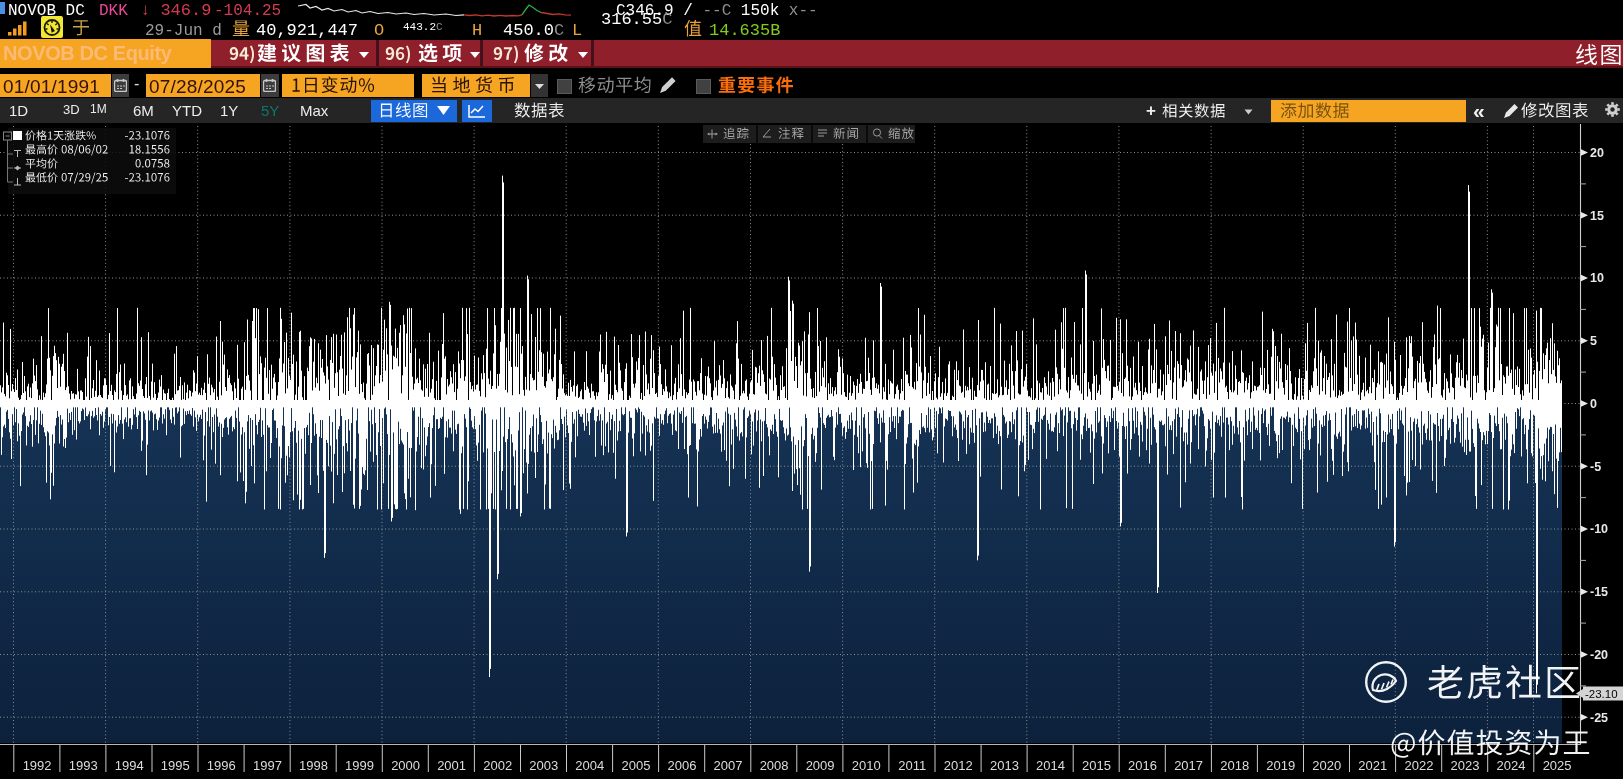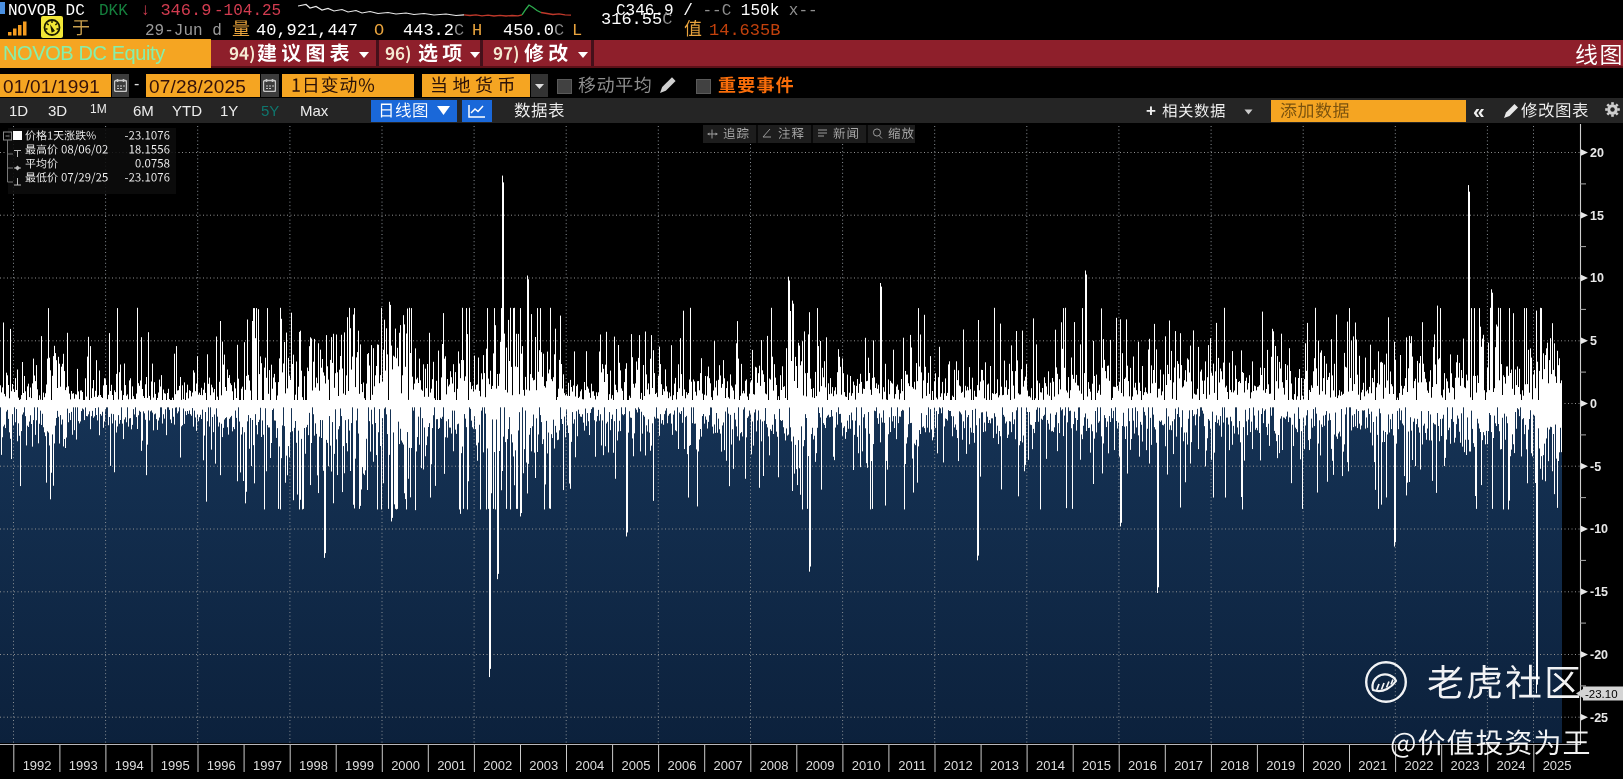--- a/index.html
+++ b/index.html
@@ -158,21 +158,21 @@
       <circle cx="36" cy="32" r="19.8" fill="none" stroke="#fff" stroke-width="2.4"></circle>
       <path d="M23 40c-2-7 2-13 8-15c6-2 13 1 15 6c-2 3-5 6-9 8c-4 2-10 2.5-14 1Z" fill="none" stroke="#fff" stroke-width="2.2" stroke-linejoin="round"></path>
       <path d="M26.5 40.5l2.5-6.5M31.5 39.5l2.5-6.5M36.5 37.5l2.5-6M41 34.5l2-5" stroke="#fff" stroke-width="1.7"></path>
       <path d="M108 16.4C106.7 18.2 105.2 20 103.6 21.7V20H94.4V14.9H91.6V20H82.1V22.5H91.6V27.6H78.9V30.2H93.7C89 33.5 83.7 36.2 78.2 38.2C78.8 38.8 79.8 40 80.2 40.6C83.1 39.3 86.1 37.9 88.9 36.3V44.2C88.9 47.6 90.2 48.4 95.1 48.4C96.1 48.4 104.1 48.4 105.2 48.4C109.4 48.4 110.4 47.1 110.9 41.8C110.1 41.7 108.9 41.2 108.2 40.7C107.9 45.1 107.5 45.9 105 45.9C103.2 45.9 96.5 45.9 95.1 45.9C92.2 45.9 91.7 45.6 91.7 44.2V40.9C97.2 39.6 103.3 37.7 107.5 35.8L105.1 33.8C102 35.4 96.8 37.2 91.7 38.5V34.7C94 33.3 96.1 31.8 98.2 30.2H112.1V27.6H101.4C104.8 24.6 107.9 21.3 110.5 17.7ZM94.4 27.6V22.5H102.8C101.1 24.3 99.2 26 97.2 27.6Z M120.8 22.6V31.4C120.8 36.2 120.5 42.7 117.6 47.5C118.2 47.7 119.4 48.4 119.9 48.9C123 43.9 123.5 36.6 123.5 31.4V25H132.7V28.1L125.2 28.8L125.4 30.9L132.7 30.2V31.2C132.7 33.9 133.8 34.6 137.8 34.6C138.6 34.6 145.1 34.6 146 34.6C149 34.6 149.8 33.8 150.2 30.5C149.4 30.3 148.4 30 147.8 29.6C147.6 32 147.3 32.4 145.7 32.4C144.3 32.4 139 32.4 137.9 32.4C135.7 32.4 135.3 32.2 135.3 31.2V29.9L144.9 29L144.7 26.9L135.3 27.8V25H147.2C146.8 26.1 146.4 27.2 146 28.1L148.4 28.9C149.3 27.5 150.1 25.2 150.7 23.1L148.7 22.5L148.2 22.6H135.5V20.1H148V17.8H135.5V14.9H132.7V22.6ZM129.4 36.5V40.2C129.4 42.7 128.4 45.1 122.5 46.8C123 47.2 123.9 48.4 124.1 49C130.6 46.9 132.1 43.6 132.1 40.3V38.9H138.8V44.7C138.8 47.5 139.7 48.3 142.6 48.3C143.2 48.3 146.6 48.3 147.2 48.3C149.8 48.3 150.5 47.1 150.8 42.6C150.1 42.4 149 41.9 148.4 41.5C148.3 45.3 148.1 45.8 147 45.8C146.2 45.8 143.5 45.8 142.9 45.8C141.7 45.8 141.5 45.7 141.5 44.7V36.5Z M160.9 16.1C162.3 17.6 163.7 19.7 164.4 21.1L166.6 19.7C165.9 18.3 164.4 16.3 163 14.9ZM157 21.3V23.8H166.8C164.4 28.5 160.1 32.9 156 35.3C156.4 35.9 157 37.3 157.2 38C159 36.9 160.7 35.5 162.4 33.8V48.9H165.1V32.9C166.5 34.5 168.2 36.5 169 37.6L170.7 35.3C169.9 34.5 167 31.5 165.6 30.2C167.5 27.7 169.1 25 170.2 22.2L168.7 21.2L168.2 21.3ZM179 14.8V26.5H170.9V29.2H179V44.8H169.2V47.5H190.5V44.8H181.8V29.2H189.7V26.5H181.8V14.8Z M228.3 16.9H197.6V47.9H229.2V45.2H200.3V19.6H228.3ZM203.6 24.4C206.5 26.7 209.7 29.5 212.7 32.3C209.5 35.5 206 38.3 202.4 40.5C203 41 204.1 42 204.6 42.6C208.1 40.3 211.5 37.5 214.6 34.2C217.9 37.3 220.7 40.3 222.6 42.6L224.8 40.6C222.8 38.2 219.8 35.2 216.5 32.2C219.2 29.2 221.6 25.9 223.7 22.4L221 21.4C219.3 24.5 217.1 27.6 214.5 30.4C211.5 27.6 208.4 25 205.6 22.7Z" fill="#fff"></path>
       <path d="M52.6 107.8C54.8 107.8 56.7 107.3 58.5 106.2L57.8 104.7C56.5 105.5 54.7 106.1 52.8 106.1C47.4 106.1 43.4 102.7 43.4 96.6C43.4 89.3 48.8 84.5 54.4 84.5C60.1 84.5 63.1 88.2 63.1 93.3C63.1 97.3 60.9 99.7 58.9 99.7C57.2 99.7 56.5 98.5 57.2 96L58.4 89.8H56.7L56.4 91.1H56.3C55.7 90 54.9 89.5 53.8 89.5C50.1 89.5 47.8 93.5 47.8 96.8C47.8 99.6 49.4 101.2 51.5 101.2C52.9 101.2 54.3 100.3 55.3 99.1H55.4C55.6 100.7 56.9 101.5 58.6 101.5C61.5 101.5 64.9 98.6 64.9 93.1C64.9 87 60.9 82.8 54.6 82.8C47.6 82.8 41.6 88.3 41.6 96.6C41.6 104 46.5 107.8 52.6 107.8ZM52 99.5C50.8 99.5 49.8 98.7 49.8 96.6C49.8 94.3 51.4 91.3 53.8 91.3C54.7 91.3 55.2 91.7 55.8 92.6L55 97.6C53.9 98.9 52.9 99.5 52 99.5Z M87.7 90.4V105.2H89.9V90.4ZM79.8 90.4V94.2C79.8 96.9 79.5 101.2 75.4 104C75.9 104.3 76.6 105 77 105.5C81.4 102.2 81.9 97.5 81.9 94.3V90.4ZM84.2 79.4C82.8 83 79.7 87.2 74.7 90C75.2 90.4 75.7 91.2 76 91.6C80 89.3 82.9 86.1 84.8 83C87 86.3 90.2 89.5 93.2 91.3C93.5 90.7 94.2 90 94.6 89.6C91.4 87.9 87.8 84.4 85.8 81L86.4 79.8ZM75 79.5C73.5 83.7 71.1 87.9 68.5 90.7C68.9 91.2 69.5 92.2 69.8 92.8C70.6 91.9 71.4 90.8 72.1 89.7V105.2H74.2V86.2C75.3 84.3 76.3 82.2 77 80.1Z M113.3 79.5C113.2 80.3 113 81.3 112.9 82.3H105.7V84.2H112.6C112.4 85.2 112.2 86.1 112 86.8H107.2V102.6H104.5V104.4H123.3V102.6H120.8V86.8H113.9C114.2 86.1 114.4 85.2 114.6 84.2H122.5V82.3H115L115.5 79.6ZM109.1 102.6V100.3H118.9V102.6ZM109.1 92.4H118.9V94.8H109.1ZM109.1 90.8V88.5H118.9V90.8ZM109.1 96.3H118.9V98.7H109.1ZM103.9 79.5C102.4 83.8 100 87.9 97.4 90.7C97.7 91.2 98.3 92.3 98.6 92.8C99.4 91.9 100.2 90.8 100.9 89.7V105.2H102.9V86.5C104 84.5 105 82.3 105.8 80.1Z M130.6 79.5V85.1H126.8V87.1H130.6V93.2C129 93.6 127.6 94 126.4 94.3L127.1 96.3L130.6 95.3V102.6C130.6 103 130.4 103.1 130.1 103.1C129.7 103.1 128.5 103.1 127.2 103.1C127.4 103.6 127.7 104.5 127.8 105C129.7 105 130.9 105 131.6 104.7C132.4 104.3 132.7 103.8 132.7 102.6V94.7L135.6 93.8L135.3 91.9L132.7 92.6V87.1H136.2V85.1H132.7V79.5ZM138.7 80.5V83.6C138.7 85.6 138.3 87.9 135.1 89.6C135.5 89.9 136.2 90.7 136.5 91.2C140 89.2 140.7 86.2 140.7 83.6V82.4H145.6V86.9C145.6 89.1 146 89.9 148 89.9C148.4 89.9 149.9 89.9 150.4 89.9C150.9 89.9 151.6 89.8 151.9 89.7C151.8 89.3 151.8 88.4 151.7 87.9C151.4 88 150.7 88 150.3 88C149.9 88 148.5 88 148.2 88C147.7 88 147.6 87.8 147.6 87V80.5ZM147.5 93.8C146.5 95.9 145 97.7 143.2 99.2C141.3 97.7 139.9 95.9 138.9 93.8ZM136 91.9V93.8H137.2L136.8 94C137.9 96.5 139.5 98.6 141.4 100.4C139.1 101.8 136.5 102.8 133.8 103.4C134.2 103.8 134.7 104.7 134.8 105.3C137.8 104.6 140.6 103.4 143.1 101.8C145.3 103.4 148 104.6 151 105.3C151.3 104.7 151.9 103.8 152.3 103.3C149.5 102.8 147 101.8 144.9 100.4C147.3 98.4 149.2 95.7 150.4 92.4L149 91.8L148.6 91.9Z M156.9 81.9C158.9 82.7 161.5 84 162.7 85L163.8 83.4C162.5 82.4 159.9 81.2 157.9 80.5ZM155.9 89.1 156.5 91.1C158.7 90.3 161.6 89.4 164.3 88.5L164 86.6C161 87.6 157.9 88.6 155.9 89.1ZM159.6 92.6V100.4H161.7V94.5H175.5V100.2H177.7V92.6ZM167.7 95.4C166.9 100 164.8 102.5 155.9 103.6C156.2 104 156.7 104.8 156.8 105.3C166.3 104 168.9 101 169.8 95.4ZM168.9 100.9C172.4 102 177.1 103.9 179.4 105.1L180.7 103.4C178.2 102.2 173.6 100.4 170.1 99.4ZM168 79.6C167.3 81.6 165.9 83.9 163.6 85.6C164.1 85.9 164.7 86.5 165.1 86.9C166.3 85.9 167.2 84.9 168 83.7H171.3C170.5 86.6 168.6 89.2 163.6 90.6C164 90.9 164.5 91.6 164.7 92.1C168.6 90.9 170.8 89.1 172.2 86.8C173.9 89.2 176.7 91 179.8 91.9C180.1 91.4 180.6 90.6 181.1 90.2C177.6 89.5 174.5 87.6 173 85.2C173.2 84.7 173.3 84.2 173.5 83.7H177.6C177.2 84.6 176.7 85.6 176.4 86.2L178.2 86.7C178.9 85.6 179.7 83.9 180.4 82.4L178.9 82L178.6 82.1H169C169.4 81.4 169.8 80.6 170.1 79.9Z M188 81C189.1 82.4 190.4 84.2 191 85.3L192.9 84.4C192.3 83.2 191 81.5 189.8 80.3ZM197.5 92.6C198.9 94.3 200.5 96.7 201.3 98.2L203.1 97.1C202.4 95.7 200.7 93.4 199.2 91.8ZM195 79.5V82.8C195 83.9 195 85 194.9 86.2H185.8V88.3H194.7C194 93.3 191.7 98.9 185 103.3C185.5 103.6 186.3 104.4 186.7 104.8C193.8 100.1 196.1 93.8 196.8 88.3H206.5C206.1 97.8 205.6 101.6 204.8 102.5C204.5 102.8 204.2 102.9 203.6 102.9C202.9 102.9 201.1 102.9 199.2 102.7C199.6 103.3 199.9 104.2 200 104.9C201.7 105 203.5 105 204.4 104.9C205.5 104.8 206.1 104.6 206.8 103.8C207.8 102.5 208.2 98.5 208.7 87.3C208.7 87 208.7 86.2 208.7 86.2H197C197.1 85.1 197.1 83.9 197.1 82.9V79.5Z M213.9 101.9V104H239.1V101.9H227.6V93.3H236.7V91.2H227.6V83.4H237.6V81.4H215.4V83.4H225.4V91.2H216.6V93.3H225.4V101.9Z" fill="#fff"></path>
     </g>
   </svg>
 <div class="a" style="left:0;top:0;width:1623px;height:20px;background:#000"></div>
 <div class="a" style="left:0;top:2px;width:5px;height:12px;background:#4a90e2"></div>
 <div class="a m" style="left:8px;top:3px;font-size:16px;color:#fff">NOVOB DC</div>
-<div class="a m" style="left:99px;top:3px;font-size:16px;color:#15803d">DKK</div>
+<div class="a m" style="left:99px;top:3px;font-size:16px;color:#ec4899">DKK</div>
 <div class="a m" style="left:140px;top:2px;font-size:17px;color:#d23c50;font-weight:normal">↓ 346.9</div>
 <div class="a m" style="left:214px;top:3px;font-size:16px;color:#d23c50">-104.25</div>
 <svg class="a" style="left:298px;top:1px" width="280" height="19" viewBox="0 0 280 19">
     <polyline points="0,5 8,3.5 12,7 18,5.5 24,9 30,7.5 36,10 44,8.5 50,11 58,9.5 64,12 72,10.5 80,12.5 90,11.5 98,13 108,12 116,13.5 126,12.5 136,14 148,13 158,14.5 166,13.8" fill="none" stroke="#e8e8e8" stroke-width="1.2"></polyline>
     <polyline points="166,13.8 172,14.5 178,13.8 184,14.8 190,14.2 196,15 202,14.4 208,15 214,14.5 220,14.8 224,13.8" fill="none" stroke="#c0392b" stroke-width="1.3"></polyline>
     <polyline points="224,13.8 228,8 231,4 235,6.5 239,9.5 243,11.5" fill="none" stroke="#2eae4f" stroke-width="1.3"></polyline>
     <polyline points="243,11.5 249,12.5 255,13.5 261,12.8 267,13.8 273,14.2" fill="none" stroke="#c0392b" stroke-width="1.3"></polyline>
   </svg>
 <div class="a m" style="left:616px;top:3px;font-size:16px;color:#fff">C346.9 / <span style="color:#8f8f8f">--C</span> 150k <span style="color:#8f8f8f">x--</span></div>
 <div class="a" style="left:8px;top:20px"><svg width="24" height="17" viewBox="0 0 24 17">
@@ -189,32 +189,32 @@
     </svg></div>
 <svg class="a" style="left:72px;top:19px" width="20" height="20" viewBox="0 0 20 20">
     <path d="M2.2 1.2V2.5H8.5V7.1H1V8.4H8.5V14.5C8.5 14.8 8.3 14.9 7.9 14.9C7.5 15 6.1 15 4.7 14.9C4.9 15.3 5.1 16 5.2 16.4C7.1 16.4 8.3 16.3 8.9 16.1C9.6 15.9 9.9 15.4 9.9 14.5V8.4H17V7.1H9.9V2.5H15.8V1.2Z" fill="#c9a04e"></path>
   </svg>
 <div class="a m" style="left:145px;top:23px;font-size:16px;color:#9a9a9a">29-Jun d</div>
 <svg class="a" style="left:232px;top:20px" width="20" height="20" viewBox="0 0 20 20">
     <path d="M4.5 3H13.4V4H4.5ZM4.5 1.3H13.4V2.2H4.5ZM3.2 0.5V4.8H14.8V0.5ZM0.9 5.6V6.6H17.1V5.6ZM4.1 10.1H8.3V11.1H4.1ZM9.6 10.1H14V11.1H9.6ZM4.1 8.3H8.3V9.3H4.1ZM9.6 8.3H14V9.3H9.6ZM0.8 14.9V16H17.2V14.9H9.6V13.9H15.7V12.9H9.6V12H15.3V7.4H2.9V12H8.3V12.9H2.4V13.9H8.3V14.9Z" fill="#e8a33d"></path>
   </svg>
 <div class="a m" style="left:256px;top:22px;font-size:17px;color:#fff">40,921,447</div>
 <div class="a m" style="left:374px;top:22px;font-size:17px;color:#e8a33d">O</div>
-<div class="a m" style="left:403px;top:22px;font-size:17px;color:#fff">443.2<span style="color:#8f8f8f">C</span></div>
+<div class="a m" style="left:403px;top:22px;font-size:11px;color:#fff">443.2<span style="color:#8f8f8f">C</span></div>
 <div class="a m" style="left:472px;top:22px;font-size:17px;color:#e8a33d">H</div>
 <div class="a m" style="left:503px;top:22px;font-size:17px;color:#fff">450.0<span style="color:#8f8f8f">C</span></div>
 <div class="a m" style="left:572px;top:22px;font-size:17px;color:#e8a33d">L</div>
 <div class="a m" style="left:601px;top:11px;font-size:17px;color:#fff">316.55<span style="color:#8f8f8f">C</span></div>
 <svg class="a" style="left:684px;top:20px" width="20" height="20" viewBox="0 0 20 20">
     <path d="M10.8 -0.1C10.7 0.4 10.6 1.1 10.5 1.7H5.9V2.9H10.3C10.2 3.5 10.1 4.1 10 4.6H6.9V14.7H5.1V15.9H17.2V14.7H15.6V4.6H11.2C11.4 4.1 11.5 3.5 11.6 2.9H16.7V1.7H11.9L12.2 0ZM8.1 14.7V13.3H14.4V14.7ZM8.1 8.2H14.4V9.7H8.1ZM8.1 7.2V5.7H14.4V7.2ZM8.1 10.7H14.4V12.3H8.1ZM4.8 -0.1C3.8 2.6 2.2 5.3 0.6 7.1C0.8 7.4 1.2 8.1 1.3 8.4C1.9 7.8 2.4 7.2 2.9 6.5V16.4H4.1V4.4C4.8 3.1 5.5 1.7 6 0.3Z" fill="#e8a33d"></path>
   </svg>
-<div class="a m" style="left:709px;top:22px;font-size:17px;color:#c2410c">14.635B</div>
+<div class="a m" style="left:709px;top:22px;font-size:17px;color:#84cc16">14.635B</div>
 <div class="a" style="left:0;top:40px;width:1623px;height:28px;background:#8e1f2b"></div>
 <div class="a" style="left:0;top:39px;width:211px;height:29px;background:#f5a522"></div>
-<div class="a" style="left:3px;top:43px;font-size:20px;font-weight:normal;color:#86efac;letter-spacing:-0.4px">NOVOB DC Equity</div>
+<div class="a" style="left:3px;top:43px;font-size:20px;font-weight:bold;color:#fdba74;letter-spacing:-0.4px">NOVOB DC Equity</div>
 <svg style="position:absolute;left:229px;top:44.5px" width="28" height="21" viewBox="0 0 28 21">
     <path d="M4.3 15C6.8 15 9.2 13 9.2 8.2C9.2 3.8 7 2 4.6 2C2.5 2 0.7 3.6 0.7 6.2C0.7 8.8 2.2 10.1 4.3 10.1C5.1 10.1 6.2 9.6 6.9 8.8C6.7 11.9 5.6 13 4.2 13C3.5 13 2.7 12.6 2.2 12.1L0.9 13.6C1.6 14.4 2.8 15 4.3 15ZM6.8 7C6.2 8 5.4 8.3 4.8 8.3C3.7 8.3 3 7.6 3 6.2C3 4.6 3.7 3.9 4.7 3.9C5.7 3.9 6.6 4.7 6.8 7Z M15.8 14.8H18.1V11.5H19.6V9.6H18.1V2.2H15.1L10.4 9.8V11.5H15.8ZM15.8 9.6H12.8L14.8 6.5C15.1 5.8 15.5 5.1 15.8 4.4H15.9C15.8 5.2 15.8 6.3 15.8 7.1Z M22.5 18.2C24.1 15.6 25 12.8 25 9.4C25 6 24.1 3.3 22.5 0.6L20.9 1.3C22.4 3.8 23 6.6 23 9.4C23 12.2 22.4 15.1 20.9 17.6Z" fill="#f5ead2"></path>
   </svg>
 <svg style="position:absolute;left:257px;top:43px" width="98" height="24" viewBox="0 0 98 24">
     <path d="M7.8 1.9V3.7H11.1V4.7H6.7V6.4H11.1V7.4H7.7V9.3H11.1V10.2H7.5V11.9H11.1V12.9H6.8V14.7H11.1V16.1H13.4V14.7H18.7V12.9H13.4V11.9H18.1V10.2H13.4V9.3H17.9V6.4H19V4.7H17.9V1.9H13.4V0.4H11.1V1.9ZM13.4 6.4H15.7V7.4H13.4ZM13.4 4.7V3.7H15.7V4.7ZM1.8 10.2C1.8 9.9 2.5 9.5 2.9 9.3H4.6C4.4 10.6 4.2 11.8 3.8 12.8C3.5 12.1 3.1 11.4 2.9 10.4L1.1 11C1.6 12.6 2.2 13.9 2.9 15C2.3 16.1 1.5 17 0.5 17.6C1 17.9 1.9 18.7 2.2 19.2C3.1 18.6 3.8 17.7 4.5 16.7C6.5 18.4 9.3 18.8 12.6 18.8H18.5C18.7 18.2 19.1 17.1 19.4 16.6C18 16.7 13.9 16.7 12.7 16.7C9.8 16.6 7.3 16.3 5.4 14.7C6.2 12.8 6.7 10.4 7 7.5L5.6 7.2L5.2 7.2H4.5C5.4 5.7 6.3 4 7.1 2.2L5.6 1.2L4.9 1.5H1.1V3.6H4C3.4 5.2 2.6 6.6 2.3 7C1.9 7.7 1.3 8.2 0.9 8.4C1.2 8.8 1.7 9.7 1.8 10.2Z M34.7 1.3C35.4 2.8 36.1 4.7 36.3 5.9L38.6 4.9C38.3 3.7 37.5 1.9 36.8 0.5ZM26 2C26.8 3 27.9 4.5 28.3 5.4L30.1 4C29.7 3.1 28.6 1.7 27.7 0.8ZM40.3 1.8C39.7 5.5 38.8 9 37.1 11.8C35.3 9.2 34.2 5.8 33.6 1.9L31.3 2.3C32.2 7 33.4 10.9 35.5 13.9C34.2 15.3 32.5 16.5 30.4 17.4C30.9 17.9 31.5 18.9 31.8 19.4C33.9 18.5 35.6 17.2 37 15.8C38.4 17.3 40.1 18.4 42.2 19.3C42.6 18.6 43.4 17.7 43.9 17.2C41.8 16.4 40 15.2 38.6 13.8C40.9 10.5 42 6.5 42.7 2.2ZM25 6.6V8.9H27.4V14.8C27.4 16 26.8 16.8 26.3 17.2C26.7 17.5 27.4 18.4 27.6 18.8C28 18.4 28.7 17.8 32.5 15C32.3 14.6 31.9 13.6 31.8 13L29.7 14.4V6.6Z M49.8 1.2V19.2H52.1V18.5H64.6V19.2H67V1.2ZM53.7 14.6C56.4 14.9 59.7 15.7 61.7 16.4H52.1V10.4C52.5 10.9 52.8 11.6 53 12C54.1 11.8 55.2 11.4 56.3 11L55.6 12.1C57.2 12.4 59.4 13.1 60.5 13.7L61.5 12.2C60.4 11.7 58.5 11.1 56.9 10.8C57.4 10.5 58 10.3 58.5 10C60.1 10.8 61.8 11.4 63.5 11.8C63.7 11.3 64.2 10.7 64.6 10.3V16.4H62L63 14.8C60.9 14.1 57.5 13.3 54.8 13.1ZM56.5 3.3C55.5 4.8 53.8 6.2 52.2 7.1C52.7 7.5 53.4 8.2 53.8 8.6C54.2 8.3 54.6 8 55 7.7C55.5 8.1 55.9 8.4 56.4 8.8C55.1 9.3 53.6 9.8 52.1 10.1V3.3ZM56.7 3.3H64.6V10C63.2 9.7 61.8 9.3 60.5 8.8C61.9 7.9 63.1 6.8 63.9 5.6L62.5 4.8L62.2 4.9H57.8C58 4.6 58.3 4.2 58.5 3.9ZM58.4 7.9C57.7 7.5 57.1 7.1 56.5 6.6H60.4C59.8 7.1 59.2 7.5 58.4 7.9Z M77.3 19.2C77.9 18.8 78.8 18.5 84.5 16.8C84.4 16.3 84.2 15.3 84.1 14.7L79.8 15.8V12.4C80.8 11.8 81.6 11 82.4 10.2C83.9 14.4 86.4 17.3 90.6 18.7C90.9 18.1 91.6 17.1 92.1 16.6C90.3 16.1 88.8 15.3 87.6 14.2C88.8 13.5 90.1 12.7 91.2 11.9L89.2 10.4C88.4 11.1 87.3 12 86.2 12.7C85.6 11.9 85.1 11 84.7 10H91.4V8H83.8V6.8H90V4.9H83.8V3.9H90.8V1.9H83.8V0.4H81.3V1.9H74.6V3.9H81.3V4.9H75.6V6.8H81.3V8H73.7V10H79.4C77.7 11.4 75.3 12.6 73 13.3C73.5 13.8 74.2 14.7 74.6 15.2C75.5 14.9 76.4 14.5 77.3 14V15.5C77.3 16.3 76.8 16.8 76.3 17.1C76.7 17.5 77.2 18.6 77.3 19.2Z" fill="#ffffff"></path>
   </svg>
 <svg class="a" style="left:358px;top:51px" width="12" height="8" viewBox="0 0 12 8">
     <path d="M1 1l5 6l5-6Z" fill="#fff"></path>
   </svg>
 <svg style="position:absolute;left:385px;top:44.5px" width="28" height="21" viewBox="0 0 28 21">
@@ -278,21 +278,21 @@
   </svg>
 <svg class="a" style="left:657px;top:76px" width="20" height="20" viewBox="0 0 20 20">
     <path d="M3 17l2.2-6L15 1.2L18.6 5L8.8 14.8Z" fill="#cfcfcf"></path>
   </svg>
 <div class="a" style="left:696px;top:79px;width:13px;height:13px;background:#414141;border:1px solid #5a5a5a"></div>
 <svg style="position:absolute;left:718px;top:76px" width="78" height="22" viewBox="0 0 78 22">
     <path d="M2.8 5.9V11.7H7.8V12.5H2.2V14.1H7.8V15H0.8V16.8H17.2V15H10V14.1H16.1V12.5H10V11.7H15.4V5.9H10V5.3H17.1V3.6H10V2.6C12 2.5 13.9 2.3 15.4 2.1L14.4 0.4C11.4 0.9 6.5 1.2 2.3 1.3C2.5 1.7 2.7 2.4 2.7 2.9C4.3 2.9 6.1 2.9 7.8 2.8V3.6H0.9V5.3H7.8V5.9ZM4.9 9.4H7.8V10.3H4.9ZM10 9.4H13.2V10.3H10ZM4.9 7.4H7.8V8.2H4.9ZM10 7.4H13.2V8.2H10Z M30.6 11.8C30.2 12.5 29.6 13.1 29 13.5C27.9 13.2 26.8 13 25.8 12.7L26.4 11.8ZM21.1 3.9V9H25.7L25.1 10H20V11.8H23.9C23.4 12.6 22.8 13.3 22.3 13.8C23.6 14.1 24.9 14.4 26.2 14.7C24.6 15.1 22.6 15.4 20.3 15.4C20.6 15.9 20.9 16.7 21.1 17.3C24.6 17 27.2 16.5 29.3 15.6C31.2 16.1 33 16.7 34.2 17.2L36 15.5C34.7 15.1 33.1 14.6 31.3 14.1C32 13.5 32.5 12.7 33 11.8H36.4V10H27.6L28.1 9.2L27.1 9H35.5V3.9H31.2V2.9H36V1H20.3V2.9H25V3.9ZM27.1 2.9H29.1V3.9H27.1ZM23.1 5.6H25V7.3H23.1ZM27.1 5.6H29.1V7.3H27.1ZM31.2 5.6H33.3V7.3H31.2Z M40.8 13.1V14.6H46.2V15.2C46.2 15.5 46.1 15.6 45.8 15.7C45.5 15.7 44.4 15.7 43.5 15.6C43.8 16.1 44.2 16.8 44.3 17.3C45.8 17.3 46.8 17.3 47.5 17C48.2 16.7 48.4 16.3 48.4 15.2V14.6H51.7V15.4H53.9V12.2H55.8V10.6H53.9V8.4H48.4V7.6H53.6V4H48.4V3.2H55.3V1.5H48.4V0.4H46.2V1.5H39.5V3.2H46.2V4H41.3V7.6H46.2V8.4H40.9V9.8H46.2V10.6H39.1V12.2H46.2V13.1ZM43.4 5.3H46.2V6.2H43.4ZM48.4 5.3H51.3V6.2H48.4ZM48.4 9.8H51.7V10.6H48.4ZM48.4 12.2H51.7V13.1H48.4Z M63.3 9.1V11.2H68.2V17.3H70.3V11.2H75V9.1H70.3V6H74.1V3.9H70.3V0.6H68.2V3.9H66.7C66.9 3.2 67 2.5 67.2 1.8L65.1 1.4C64.7 3.6 64 5.9 63 7.3C63.5 7.5 64.4 8 64.9 8.3C65.2 7.7 65.6 6.9 66 6H68.2V9.1ZM62 0.4C61.1 3 59.5 5.6 57.9 7.2C58.3 7.7 58.9 8.9 59.1 9.4C59.5 9.1 59.8 8.6 60.2 8.2V17.2H62.2V5C62.9 3.7 63.5 2.4 64 1.1Z" fill="#f96d0a"></path>
   </svg>
 <div class="a" style="left:0;top:98px;width:1623px;height:25px;background:#252525"></div>
 <div class="a" style="left:9px;top:103px;font-size:15px;color:#ececec">1D</div>
-<div class="a" style="left:48px;top:103px;font-size:15px;color:#ececec">3D</div>
+<div class="a" style="left:63px;top:103px;font-size:13px;color:#ececec">3D</div>
 <div class="a" style="left:90px;top:103px;font-size:12px;color:#ececec">1M</div>
 <div class="a" style="left:133px;top:103px;font-size:15px;color:#ececec">6M</div>
 <div class="a" style="left:172px;top:103px;font-size:15px;color:#ececec">YTD</div>
 <div class="a" style="left:220px;top:103px;font-size:15px;color:#ececec">1Y</div>
 <div class="a" style="left:261px;top:103px;font-size:15px;color:#0f766e">5Y</div>
 <div class="a" style="left:300px;top:103px;font-size:15px;color:#ececec">Max</div>
 <div class="a" style="left:371px;top:100px;width:86px;height:22px;background:#1a68d9"></div>
 <svg style="position:absolute;left:378px;top:101.5px" width="52" height="20" viewBox="0 0 52 20">
     <path d="M4.2 8.5H12.4V13.2H4.2ZM4.2 7.3V2.9H12.4V7.3ZM2.9 1.6V15.5H4.2V14.4H12.4V15.4H13.7V1.6Z M17.9 13.5 18.2 14.7C19.7 14.2 21.7 13.6 23.6 13L23.4 12C21.4 12.6 19.3 13.1 17.9 13.5ZM28.6 1.5C29.4 1.9 30.5 2.5 31 3L31.7 2.2C31.2 1.8 30.2 1.2 29.3 0.8ZM18.2 7.4C18.4 7.3 18.8 7.2 20.8 6.9C20.1 8 19.5 8.8 19.1 9.1C18.6 9.7 18.3 10.1 17.9 10.2C18 10.5 18.2 11.1 18.3 11.4C18.6 11.2 19.2 11 23.3 10.1C23.3 9.9 23.3 9.4 23.3 9.1L20.1 9.7C21.3 8.2 22.6 6.4 23.6 4.6L22.6 4C22.3 4.6 21.9 5.2 21.5 5.8L19.4 6C20.4 4.6 21.4 2.8 22.1 1.1L20.9 0.5C20.3 2.5 19.1 4.6 18.7 5.2C18.4 5.7 18.1 6.1 17.8 6.2C17.9 6.5 18.1 7.1 18.2 7.4ZM31.6 8.6C31 9.6 30.1 10.6 29 11.4C28.7 10.5 28.5 9.5 28.4 8.3L32.6 7.5L32.4 6.4L28.2 7.2C28.1 6.5 28 5.8 28 5L32.1 4.4L31.9 3.3L27.9 3.9C27.9 2.8 27.9 1.7 27.9 0.5H26.6C26.7 1.7 26.7 2.9 26.8 4.1L24.1 4.5L24.3 5.6L26.8 5.2C26.9 6 26.9 6.7 27 7.4L23.8 8L24 9.1L27.2 8.5C27.4 9.9 27.6 11.1 28 12.2C26.6 13.1 25 13.8 23.3 14.4C23.6 14.6 23.9 15.1 24.1 15.4C25.6 14.8 27.1 14.1 28.4 13.3C29.1 14.8 30 15.6 31.1 15.6C32.3 15.6 32.7 15.1 32.9 13.2C32.6 13.1 32.2 12.9 32 12.6C31.9 14 31.7 14.4 31.3 14.4C30.5 14.4 29.9 13.7 29.4 12.5C30.7 11.6 31.9 10.4 32.7 9.1Z M40.2 9.8C41.5 10 43.2 10.6 44.1 11.1L44.6 10.2C43.7 9.8 42 9.3 40.7 9ZM38.5 11.8C40.8 12.1 43.7 12.8 45.3 13.3L45.8 12.4C44.2 11.9 41.3 11.3 39.1 11ZM35.4 1.2V15.7H36.6V15H47.9V15.7H49.1V1.2ZM36.6 13.9V2.3H47.9V13.9ZM40.8 2.7C40 4 38.6 5.3 37.2 6.2C37.4 6.3 37.9 6.7 38 6.9C38.5 6.6 39 6.2 39.6 5.7C40.1 6.3 40.7 6.7 41.3 7.2C39.9 7.9 38.3 8.3 36.9 8.6C37.1 8.9 37.3 9.4 37.5 9.7C39.1 9.3 40.8 8.7 42.4 7.8C43.8 8.6 45.3 9.1 46.9 9.5C47 9.2 47.3 8.7 47.6 8.5C46.1 8.3 44.7 7.8 43.4 7.2C44.6 6.4 45.7 5.5 46.4 4.4L45.6 3.9L45.5 4H41.2C41.4 3.7 41.7 3.4 41.9 3ZM40.2 5.1 40.4 4.9H44.6C44 5.6 43.2 6.2 42.3 6.7C41.5 6.2 40.8 5.7 40.2 5.1Z" fill="#ffffff"></path>
   </svg>

